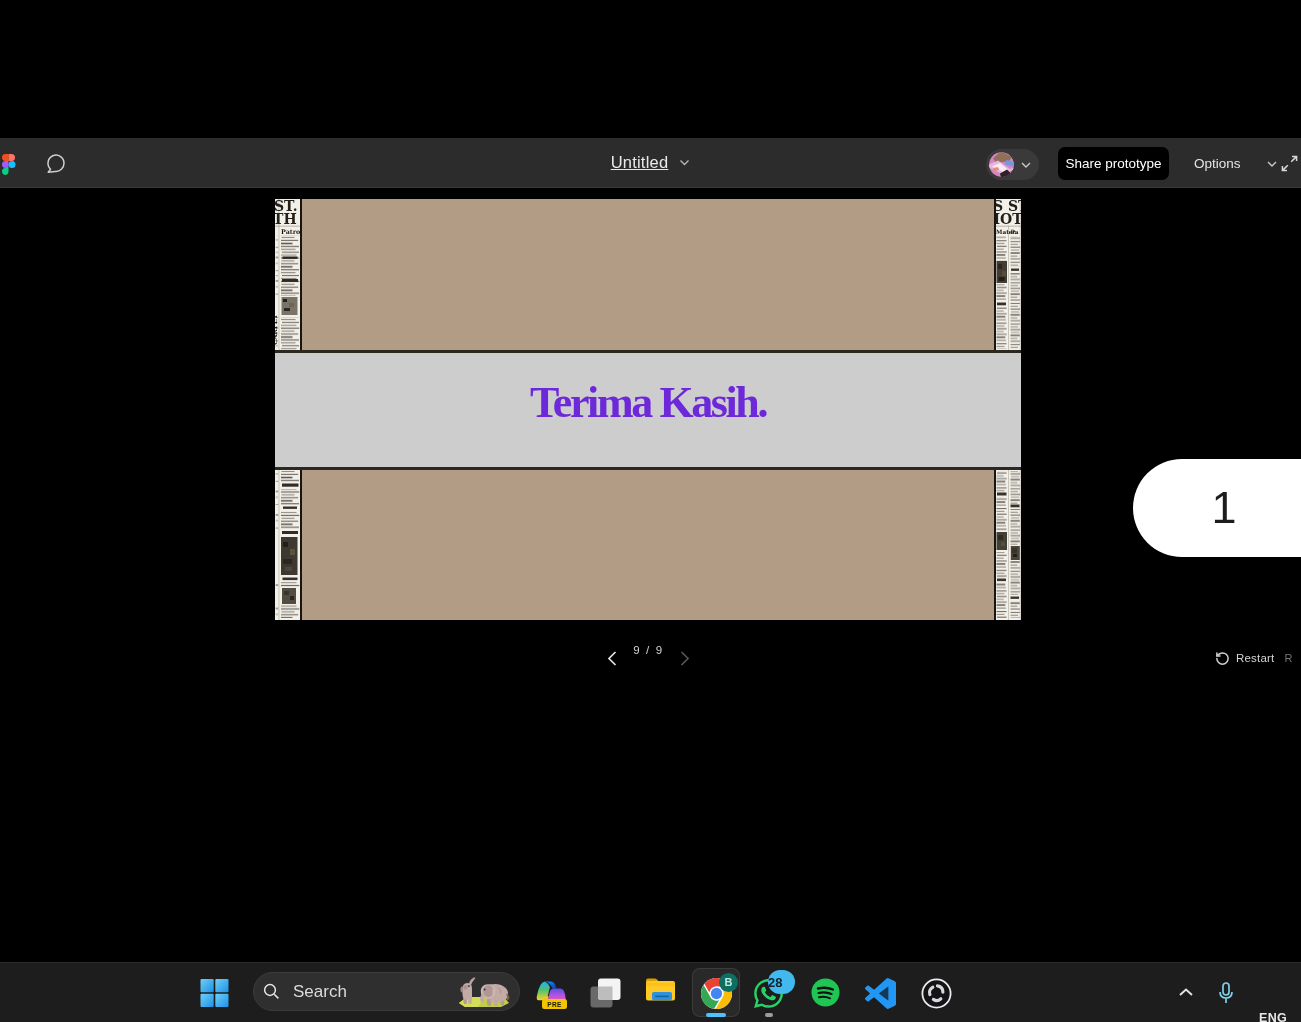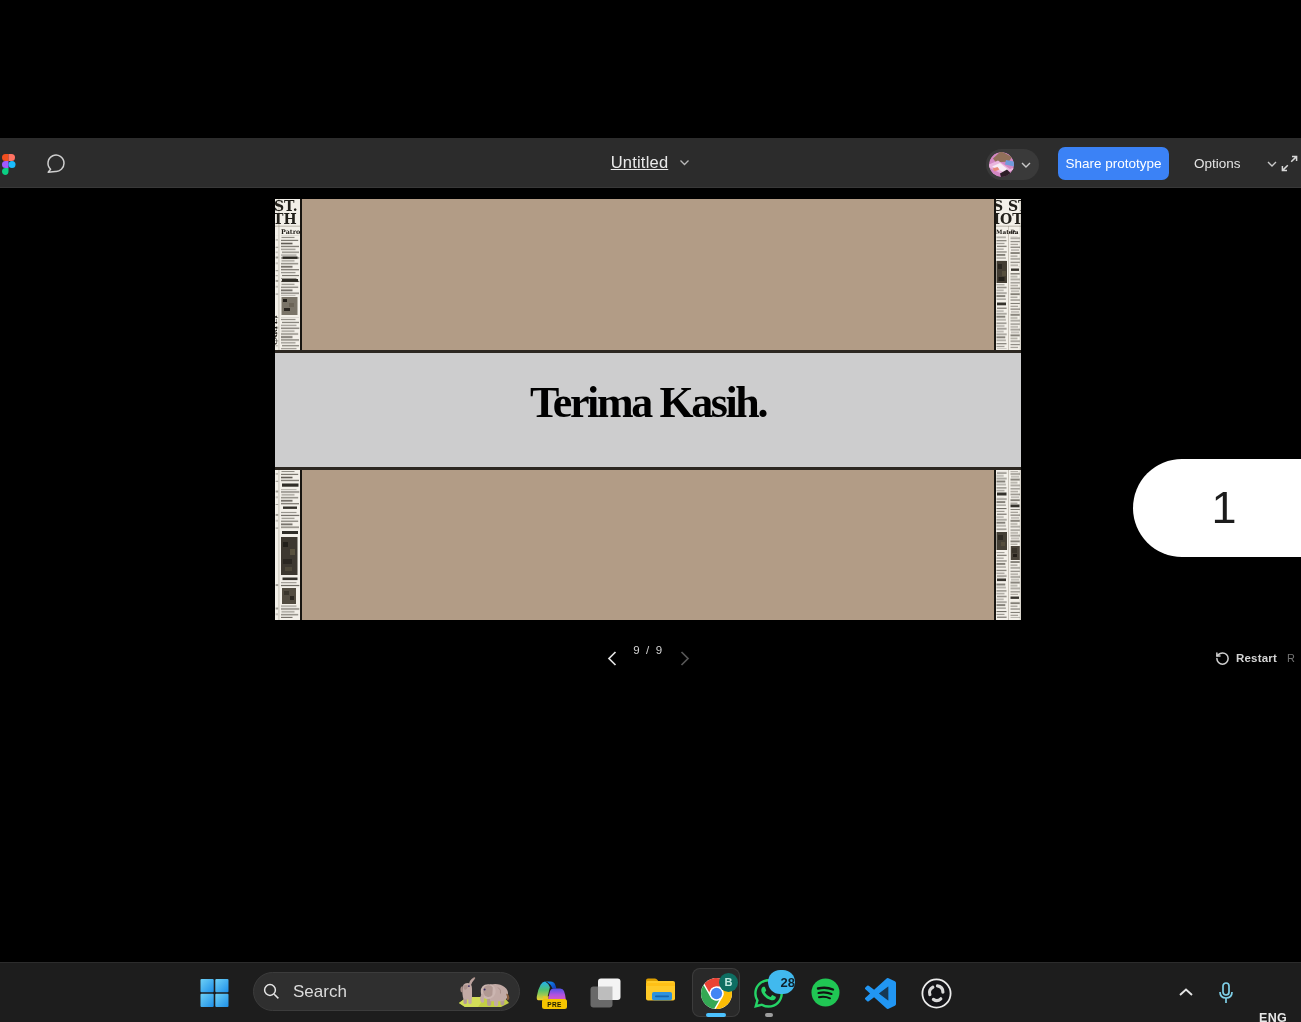--- a/index.html
+++ b/index.html
@@ -32,31 +32,31 @@
   .strip { position:absolute; top:0; width:26px; height:421px; }
   .strip-left { left:0; }
   .strip-right { left:720px; }
   .tan-block { position:absolute; left:25px; width:696px; background:#b29c86;
     border-left:2.5px solid #181510; border-right:2.5px solid #181510; }
   .tan-top { top:0; height:150.5px; }
   .tan-bottom { top:270.5px; height:150.5px; }
   .grey-band { position:absolute; left:0; top:150.5px; width:746px; height:120.5px;
     background:#cdcdce; border-top:3px solid #2c2721; border-bottom:3px solid #2c2721;
     display:flex; align-items:center; justify-content:center; }
-  .slide-message { font-family:"Liberation Serif", serif; font-weight:700; font-size:44px; color:#000000;
+  .slide-message { font-family:"Liberation Serif", serif; font-weight:700; font-size:44px; color:#6d28d9;
     letter-spacing:-2.4px; transform:translateY(-7px); }
 
   
   .page-prev { position:absolute; left:606px; top:650px; width:12px; height:17px; }
   .page-indicator { position:absolute; left:615px; top:644px; width:67px; text-align:center;
     color:#d4d4d4; font-size:11.5px; letter-spacing:1.6px; }
   .page-next { position:absolute; left:679px; top:650px; width:12px; height:17px; }
   .restart { position:absolute; left:1215px; top:649px; height:18px; display:flex;
     align-items:center; gap:6px; }
-  .restart-label { color:#d4d4d4; font-size:11.5px; letter-spacing:0.2px;font-weight:bold; }
+  .restart-label { color:#d4d4d4; font-size:11.5px; letter-spacing:0.2px; }
   .restart-key { color:#737373; font-size:11px; margin-left:4px; }
 
   
   .key-overlay { position:absolute; left:1133px; top:459px; width:230px; height:98px;
     background:#fff; border-radius:49px; }
   .key-overlay span { position:absolute; left:0; top:0; width:182px; height:98px;
     display:flex; align-items:center; justify-content:center;
     font-size:45px; font-weight:400; color:#1c1c1c; }
 
   
@@ -65,21 +65,21 @@
   .tb-icon { position:absolute; }
   .search-pill { position:absolute; left:253px; top:9px; width:267px; height:39px;
     background:#2f2f2f; border:1px solid #3c3c3c; border-radius:20px; display:flex; align-items:center; }
   .search-pill svg.mag { margin-left:9px; }
   .search-text { color:#dcdcdc; font-size:17px; margin-left:13px; flex:1; }
   .search-img { position:absolute; right:7px; bottom:2px; }
   .chrome-box { position:absolute; left:692px; top:5px; width:48px; height:49px;
     background:rgba(255,255,255,0.055); border:1px solid rgba(255,255,255,0.09); border-radius:8px; }
   .underline { position:absolute; border-radius:2px; }
   .badge-28 { position:absolute; left:768px; top:7px; width:27px; height:24px; background:#41b9ee;
-    border-radius:12px; display:flex; align-items:center; justify-content:flex-end;
+    border-radius:12px; display:flex; align-items:center; justify-content:flex-start;
     color:#10222c; font-size:13px; font-weight:700; }
   .tray-lang { position:absolute; left:1252px; top:0; width:42px; height:60px; display:flex;
     align-items:center; justify-content:center; color:#e8e8e8; font-size:12.5px; font-weight:600;
     letter-spacing:0.3px;margin-top:25px; }
 </style>
 </head>
 <body>
 
 <div id="stage">
 
@@ -111,21 +111,21 @@
           <path d="M0 12.5 L9 8.5 L21 17 L25 15.5 L25 17.5 L14 22.5 L0 15.5 Z" fill="#e9b4de"></path>
           <path d="M3 14.5 L11 11 L19 17.5 L14.5 20 Z" fill="#f7ebf4"></path>
           <path d="M11 21.5 L18 17.5 L21.5 21 L18.5 24.5 Q15 25.8 11.8 24.8 Z" fill="#2e1f28"></path>
           <path d="M3.5 16.5 L8.5 15 L10.5 17.5 L5.5 19.5 Z" fill="#e8897a"></path>
         </svg>
       </span>
       <svg width="10" height="6" viewBox="0 0 10 6">
         <path d="M1 1 L5 5 L9 1" fill="none" stroke="#c9c9c9" stroke-width="1.4"></path>
       </svg>
     </div>
-    <button class="share-btn" style="background:#3b82f6;">Share prototype</button>
+    <button class="share-btn" style="background:#000000;">Share prototype</button>
     <div class="options-btn">
       <span>Options</span>
       <svg width="10" height="6" viewBox="0 0 10 6">
         <path d="M1 1 L5 5 L9 1" fill="none" stroke="#c9c9c9" stroke-width="1.4"></path>
       </svg>
     </div>
     <div class="fullscreen-btn">
       <svg width="17" height="17" viewBox="0 0 17 17">
         <path d="M10.2 6.8 L15.4 1.6 M15.6 6 L15.6 1.4 L11 1.4 M6.8 10.2 L1.6 15.4 M1.4 11 L1.4 15.6 L6 15.6" fill="none" stroke="#d8d8d8" stroke-width="1.5"></path>
       </svg>

